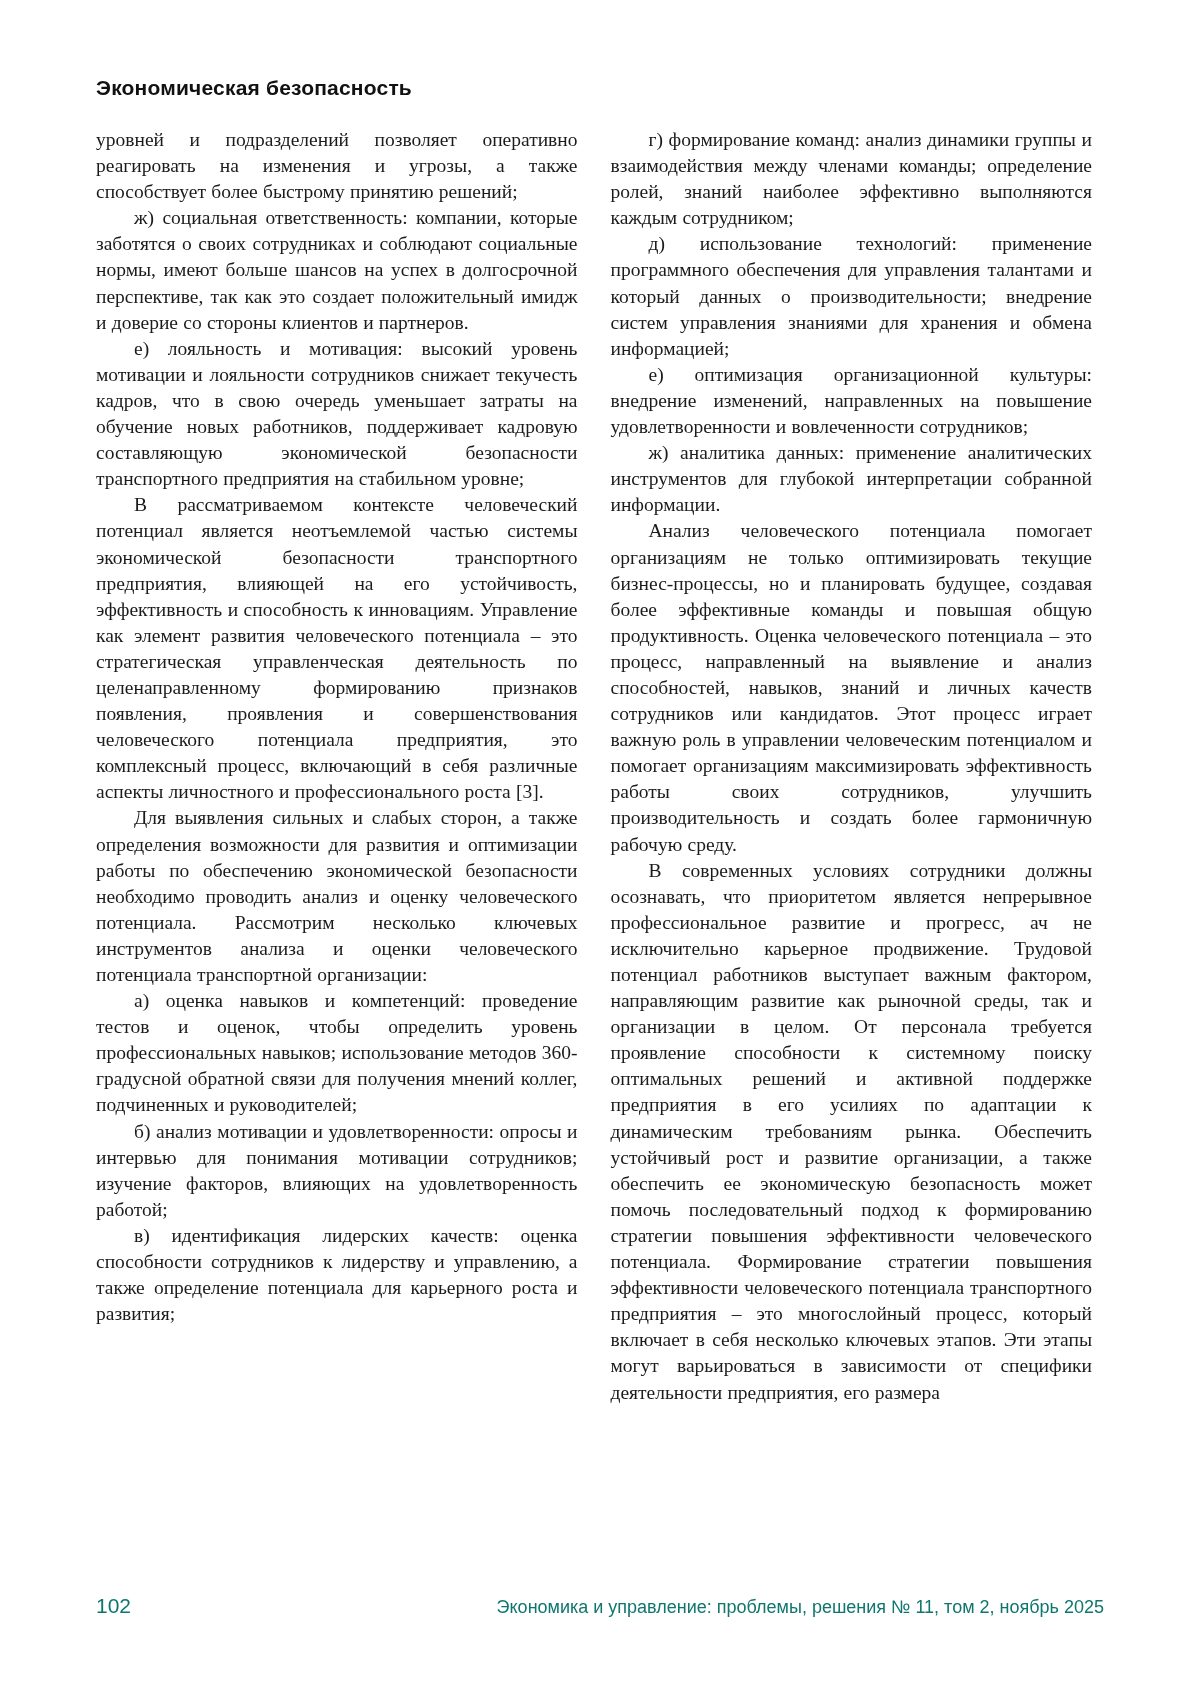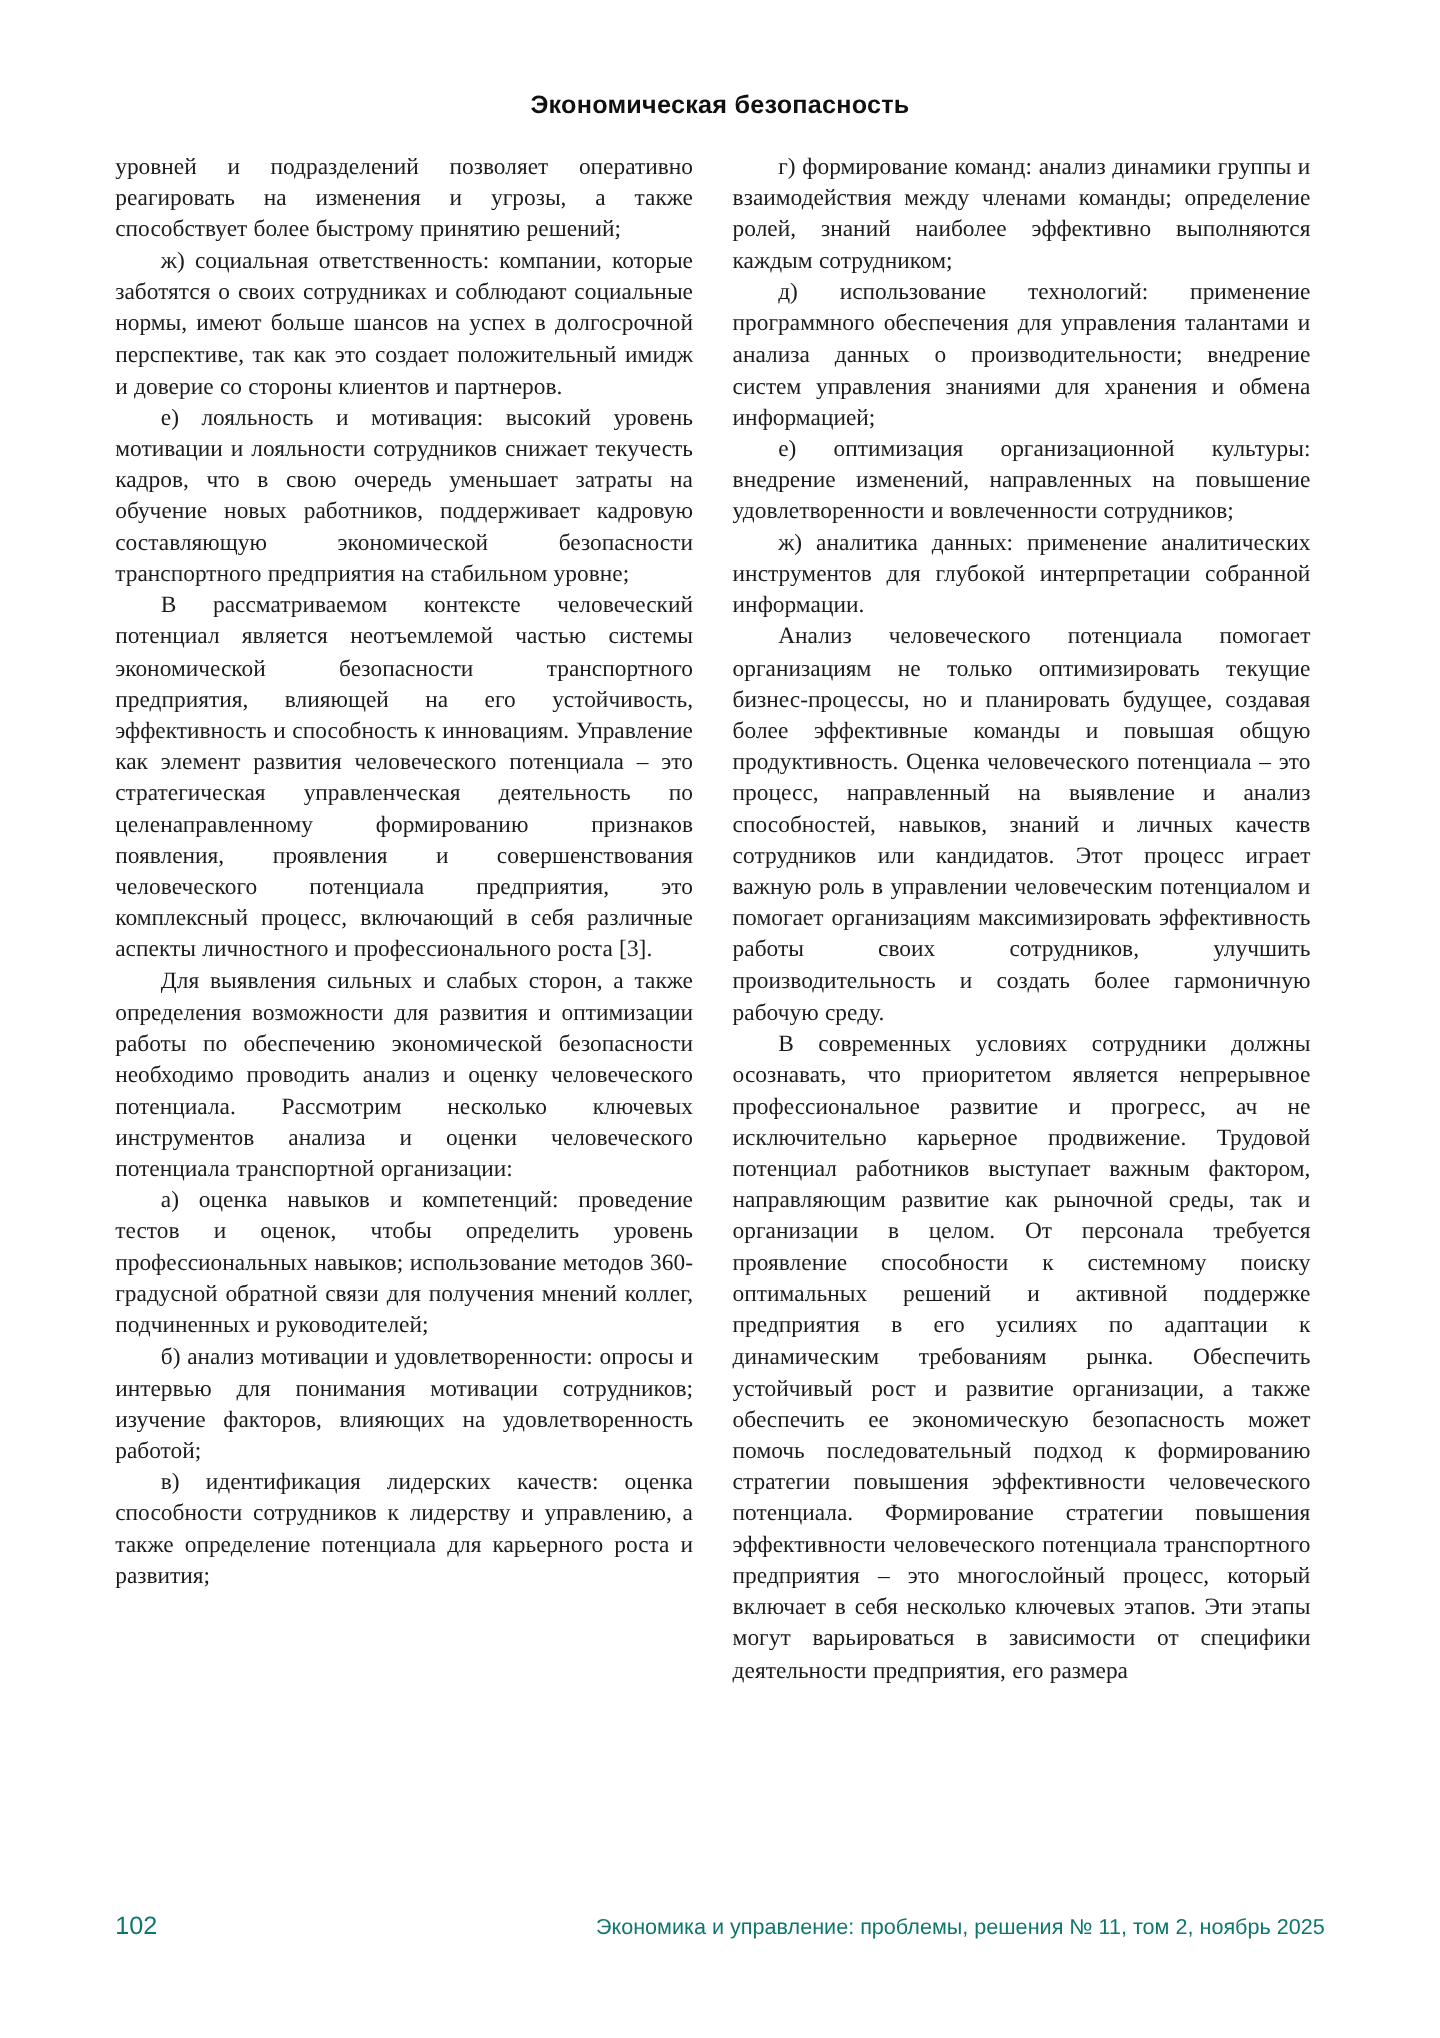--- a/index.html
+++ b/index.html
@@ -16,21 +16,20 @@
   .running-head {
     position: absolute;
     top: 76px;
     left: 96px;
     right: 96px;
     font-family: "Liberation Sans", sans-serif;
     font-weight: bold;
     font-size: 21px;
     letter-spacing: 0.2px;
     color: #111;
-    text-align: center;
   }
   .columns {
     position: absolute;
     top: 127px;
     left: 96px;
     right: 108px;
     display: flex;
     gap: 33px;
   }
   .column { flex: 1 1 0; min-width: 0; }
@@ -74,21 +73,21 @@
       <p>е) лояльность и мотивация: высокий уровень мотивации и лояльности сотрудников снижает текучесть кадров, что в свою очередь уменьшает затраты на обучение новых работников, поддерживает кадровую составляющую экономической безопасности транспортного предприятия на стабильном уровне;</p>
       <p>В рассматриваемом контексте человеческий потенциал является неотъемлемой частью системы экономической безопасности транспортного предприятия, влияющей на его устойчивость, эффективность и способность к инновациям. Управление как элемент развития человеческого потенциала – это стратегическая управленческая деятельность по целенаправленному формированию признаков появления, проявления и совершенствования человеческого потенциала предприятия, это комплексный процесс, включающий в себя различные аспекты личностного и профессионального роста [3].</p>
       <p>Для выявления сильных и слабых сторон, а также определения возможности для развития и оптимизации работы по обеспечению экономической безопасности необходимо проводить анализ и оценку человеческого потенциала. Рассмотрим несколько ключевых инструментов анализа и оценки человеческого потенциала транспортной организации:</p>
       <p>а) оценка навыков и компетенций: проведение тестов и оценок, чтобы определить уровень профессиональных навыков; использование методов 360- градусной обратной связи для получения мнений коллег, подчиненных и руководителей;</p>
       <p>б) анализ мотивации и удовлетворенности: опросы и интервью для понимания мотивации сотрудников; изучение факторов, влияющих на удовлетворенность работой;</p>
       <p>в) идентификация лидерских качеств: оценка способности сотрудников к лидерству и управлению, а также определение потенциала для карьерного роста и развития;</p>
     </div>
 
     <div class="column">
       <p>г) формирование команд: анализ динамики группы и взаимодействия между членами команды; определение ролей, знаний наиболее эффективно выполняются каждым сотрудником;</p>
-      <p>д) использование технологий: применение программного обеспечения для управления талантами и анализа данных о производительности; внедрение систем управления знаниями для хранения и обмена информацией;</p>
+      <p>д) использование технологий: применение программного обеспечения для управления талантами и который данных о производительности; внедрение систем управления знаниями для хранения и обмена информацией;</p>
       <p>е) оптимизация организационной культуры: внедрение изменений, направленных на повышение удовлетворенности и вовлеченности сотрудников;</p>
       <p>ж) аналитика данных: применение аналитических инструментов для глубокой интерпретации собранной информации.</p>
       <p>Анализ человеческого потенциала помогает организациям не только оптимизировать текущие бизнес-процессы, но и планировать будущее, создавая более эффективные команды и повышая общую продуктивность. Оценка человеческого потенциала – это процесс, направленный на выявление и анализ способностей, навыков, знаний и личных качеств сотрудников или кандидатов. Этот процесс играет важную роль в управлении человеческим потенциалом и помогает организациям максимизировать эффективность работы своих сотрудников, улучшить производительность и создать более гармоничную рабочую среду.</p>
       <p>В современных условиях сотрудники должны осознавать, что приоритетом является непрерывное профессиональное развитие и прогресс, ач не исключительно карьерное продвижение. Трудовой потенциал работников выступает важным фактором, направляющим развитие как рыночной среды, так и организации в целом. От персонала требуется проявление способности к системному поиску оптимальных решений и активной поддержке предприятия в его усилиях по адаптации к динамическим требованиям рынка. Обеспечить устойчивый рост и развитие организации, а также обеспечить ее экономическую безопасность может помочь последовательный подход к формированию стратегии повышения эффективности человеческого потенциала. Формирование стратегии повышения эффективности человеческого потенциала транспортного предприятия – это многослойный процесс, который включает в себя несколько ключевых этапов. Эти этапы могут варьироваться в зависимости от специфики деятельности предприятия, его размера</p>
     </div>
 
   </div>
 
   <div class="page-footer">
     <span class="page-number">102</span>

